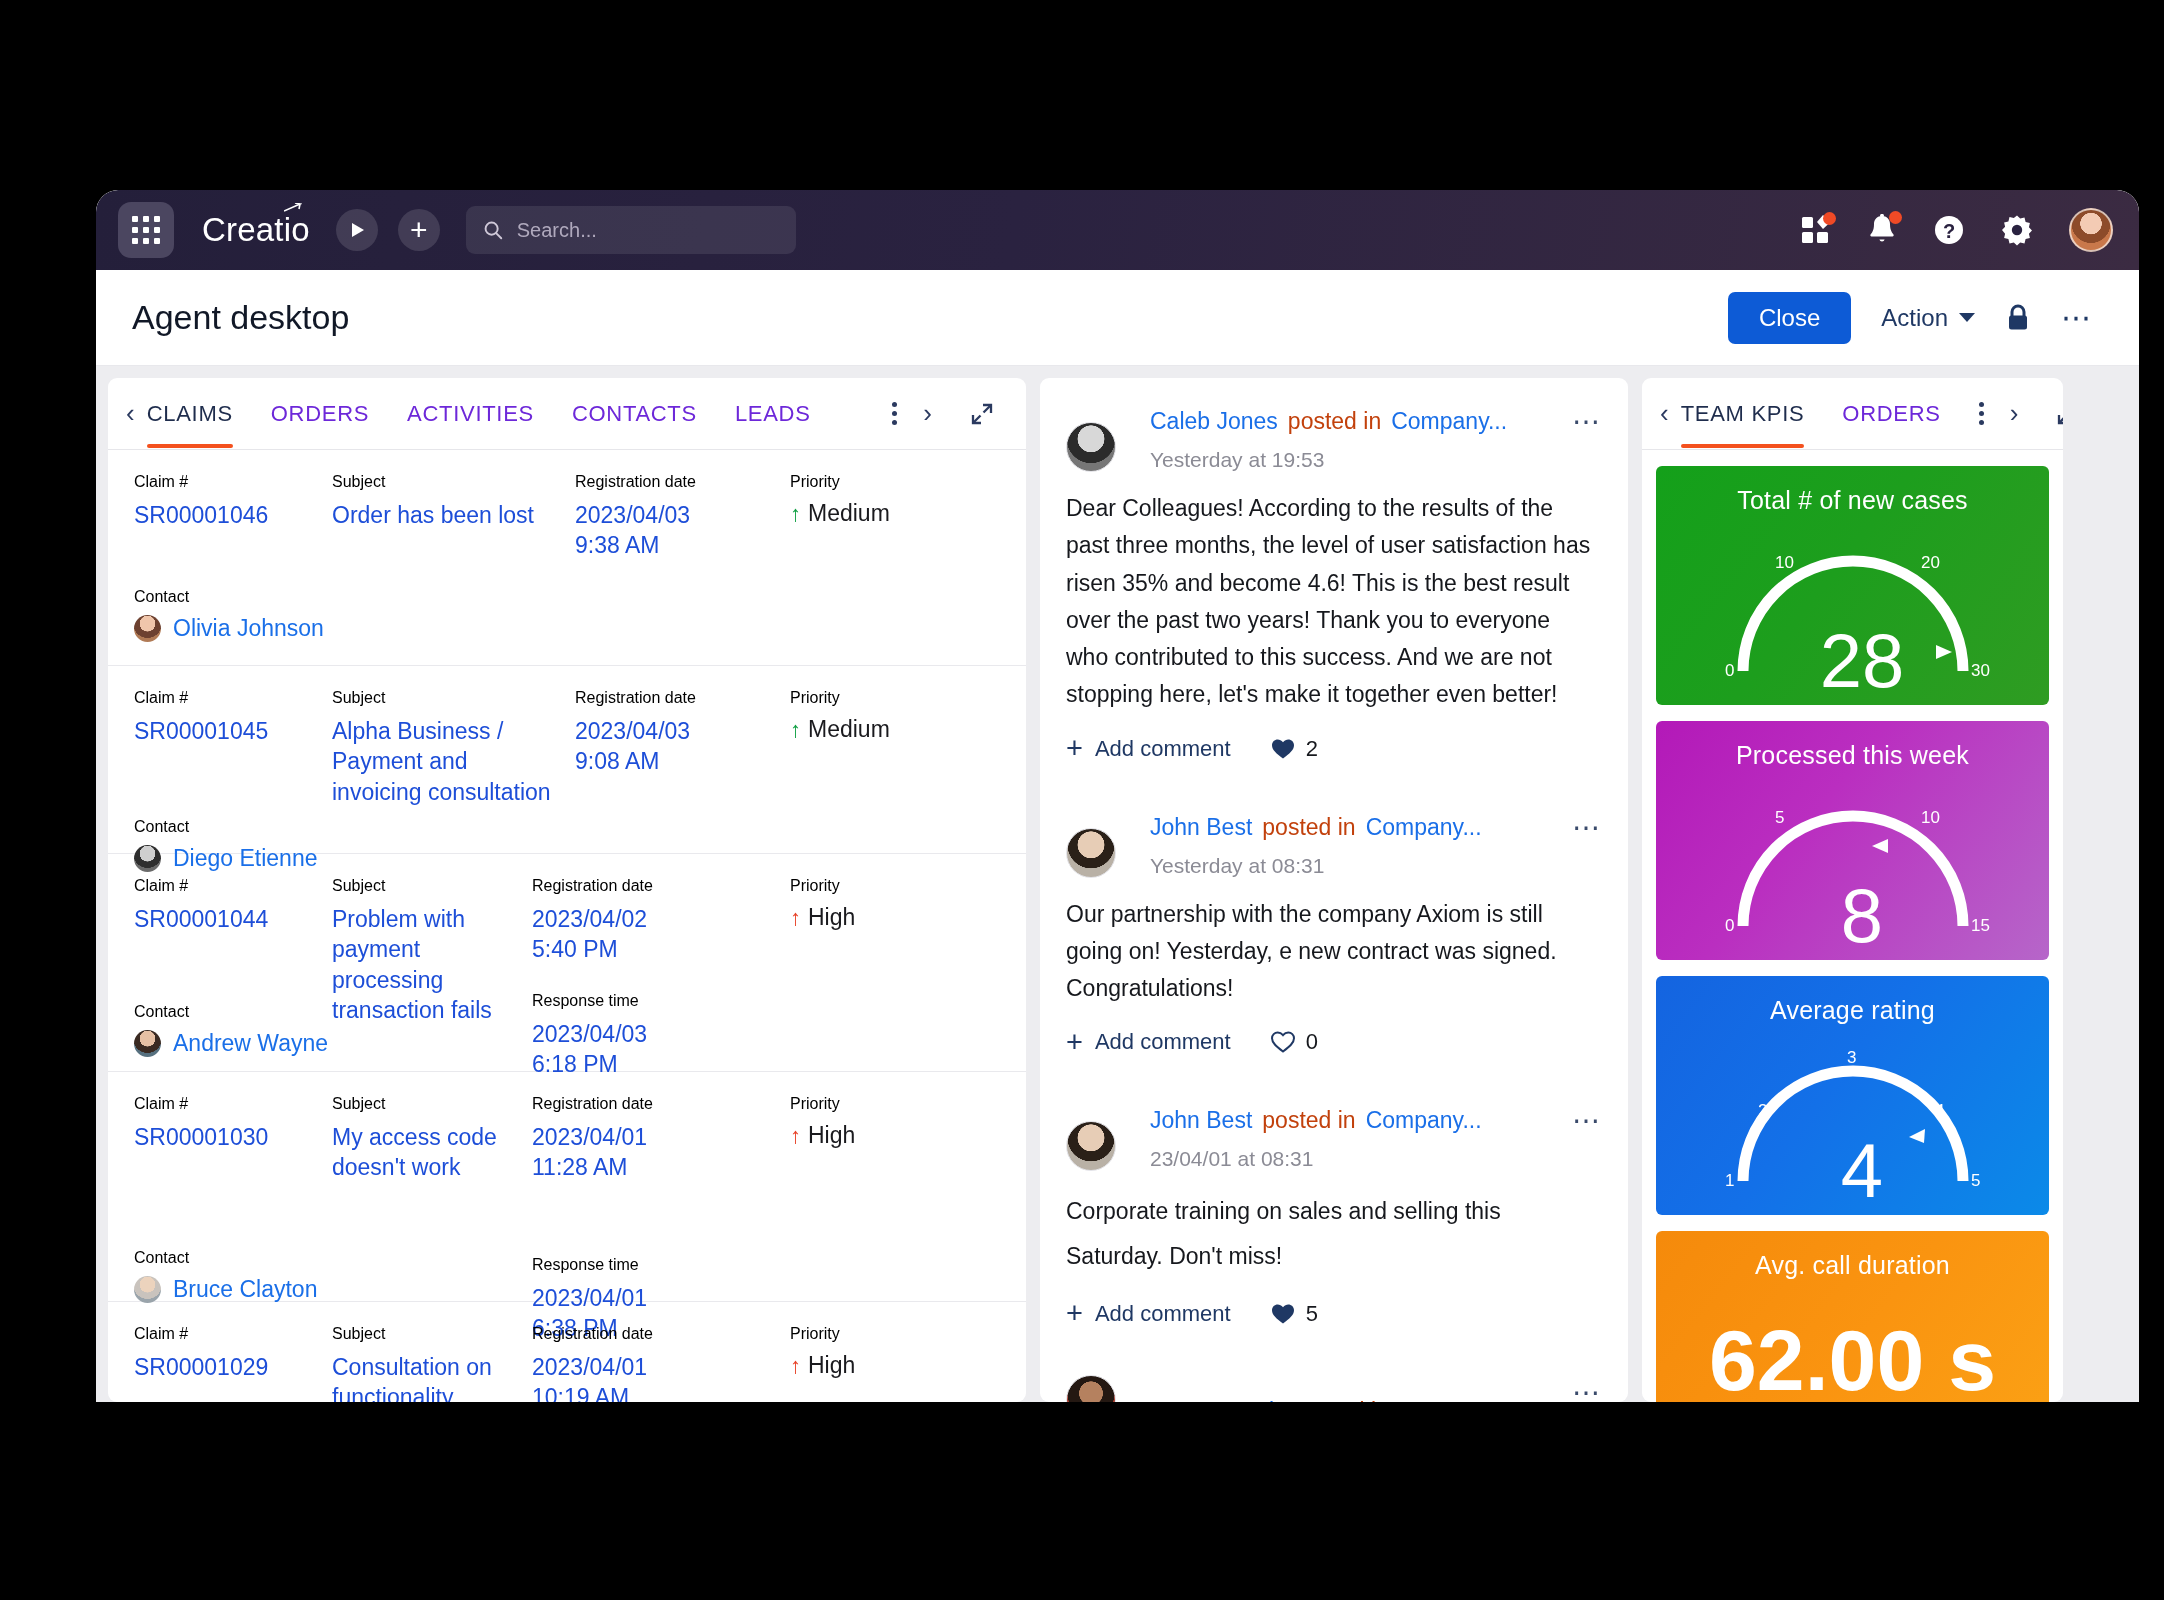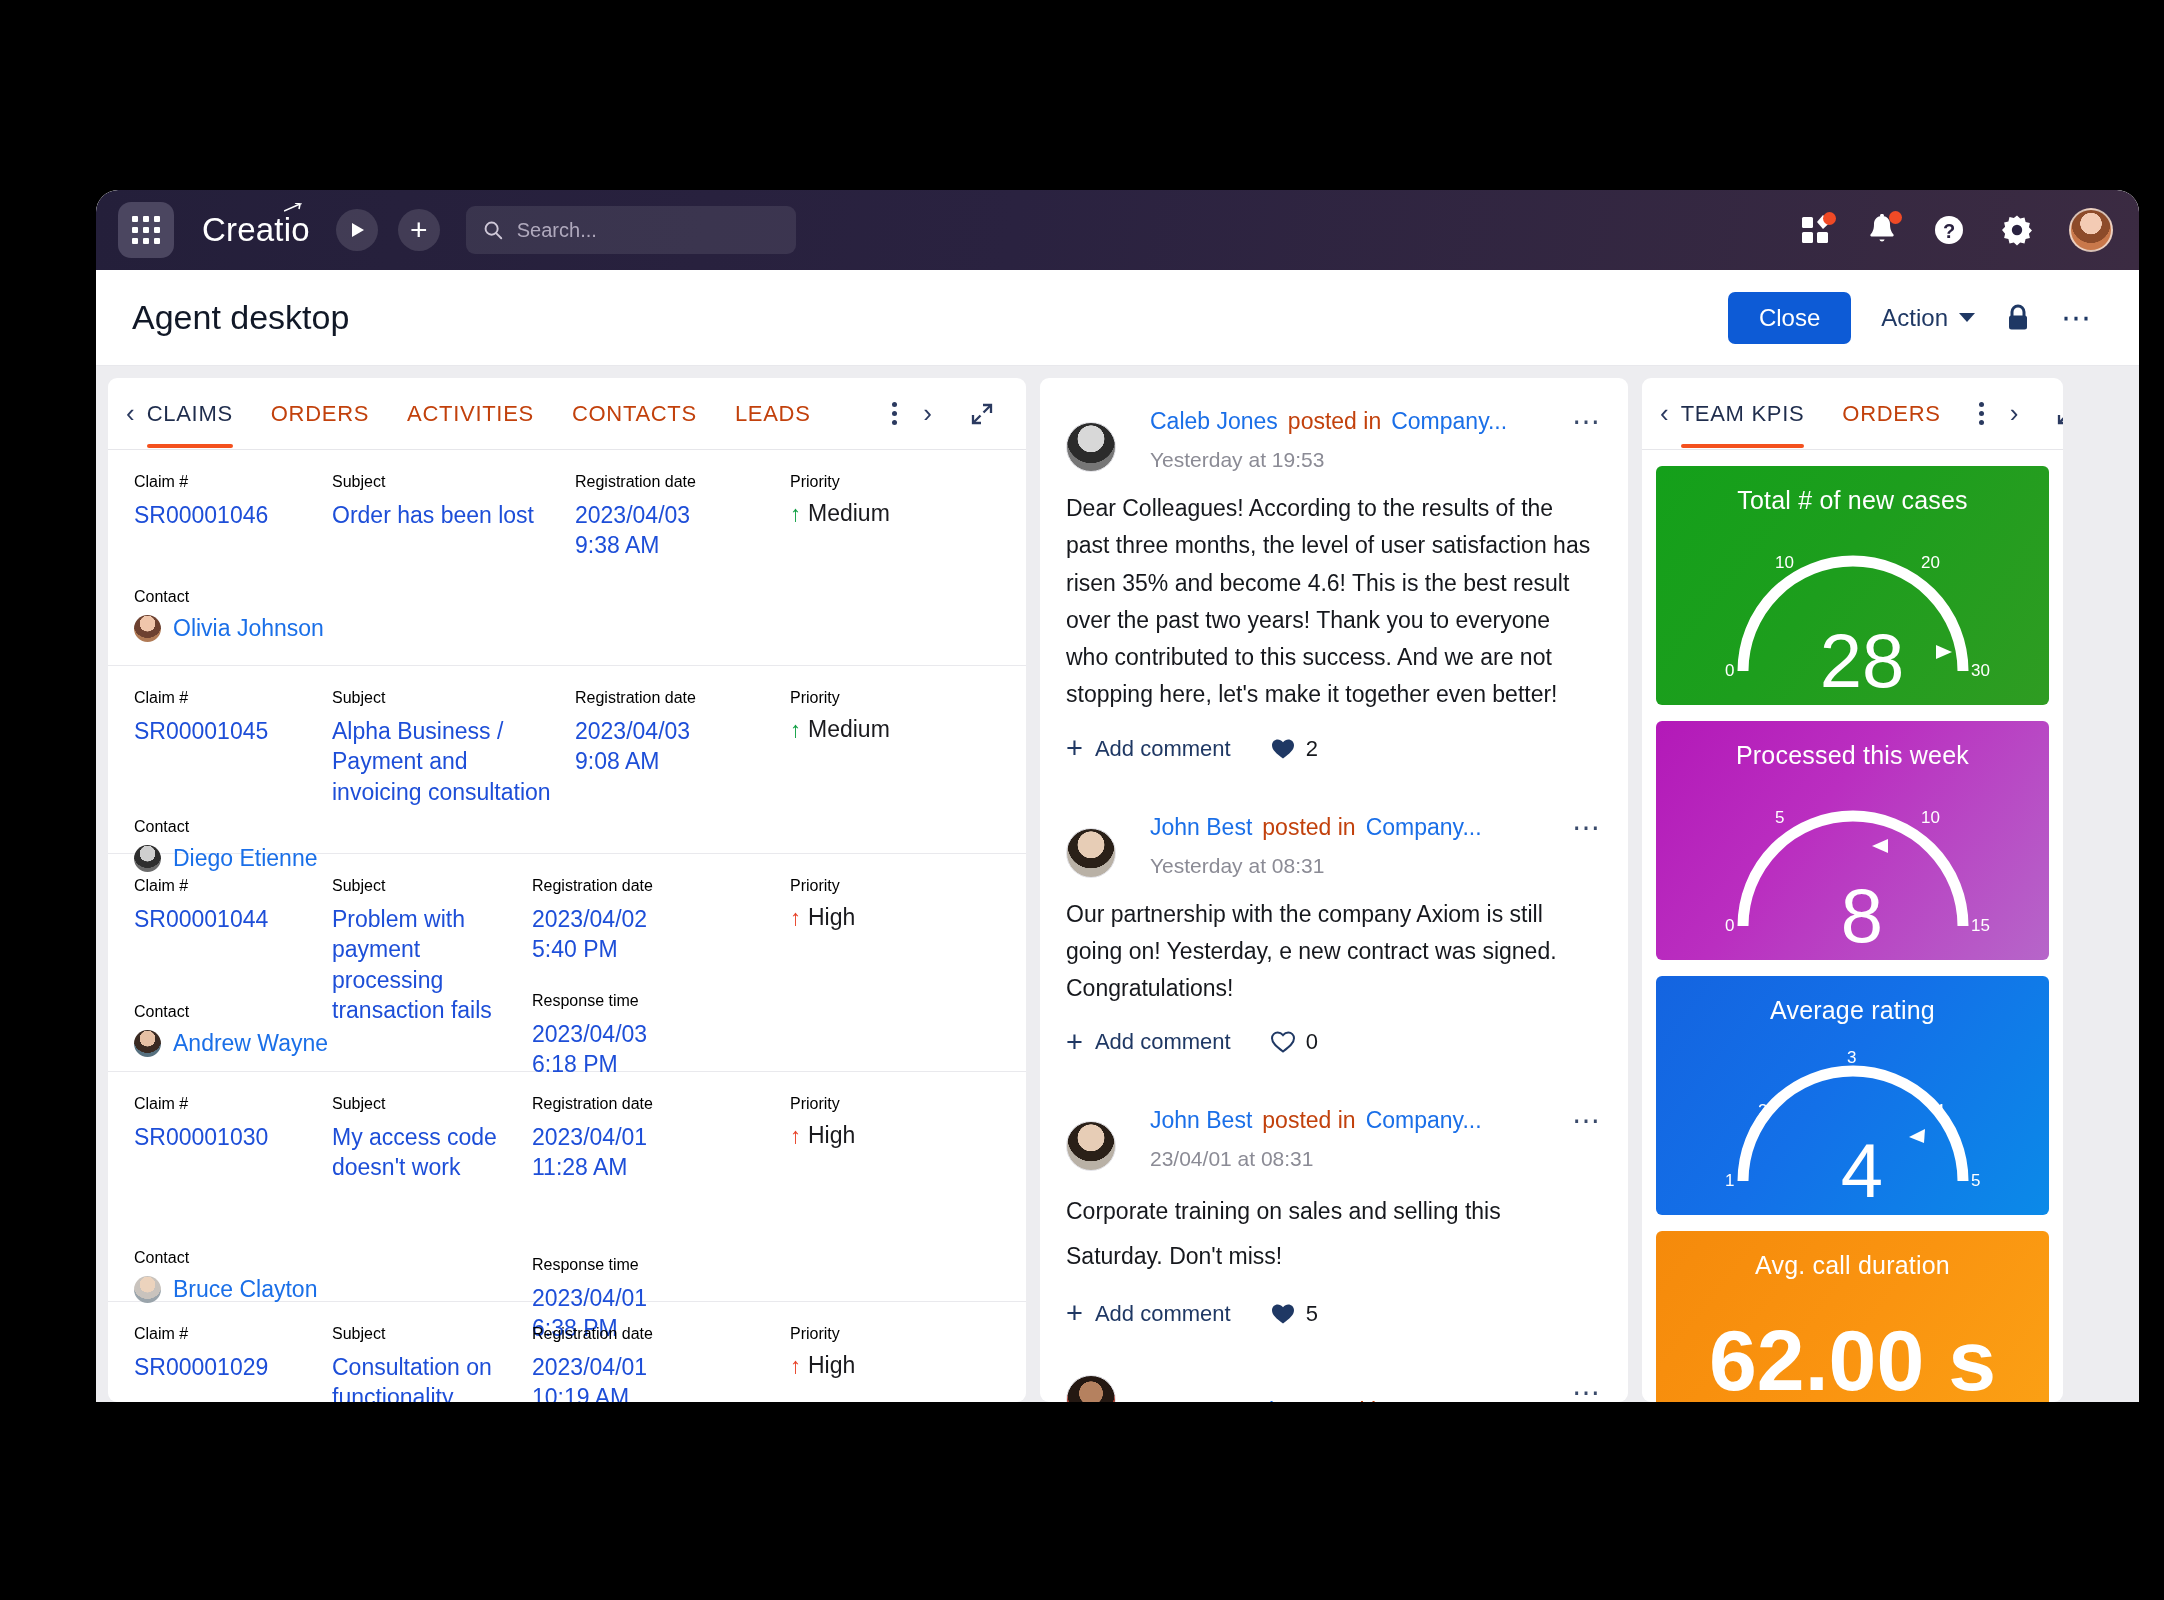--- a/index.html
+++ b/index.html
@@ -117,21 +117,21 @@
     display: flex; align-items: center;
     height: 72px; padding: 0 20px 0 14px;
     border-bottom: 1px solid #e6e6ea;
     position: relative;
   }
   .chev {
     color: #2b3a60; font-size: 26px; padding: 0 12px 0 4px; cursor: pointer;
     display: flex; align-items: center;
   }
   .tab {
-    font-size: 22px; letter-spacing: .7px; color: #c2410c;
+    font-size: 22px; letter-spacing: .7px; color: #6d28d9;
     padding: 22px 0 21px; margin-right: 38px;
     cursor: pointer; position: relative; white-space: nowrap;
   }
   .tab.active { color: #1f2d4d; }
   .tab.active::after {
     content: ""; position: absolute; left: 0; right: 0; bottom: 0;
     height: 4px; background: #f4511e; border-radius: 2px;
   }
   .tabbar-right { margin-left: auto; display: flex; align-items: center; gap: 22px; }
   .dots-v {

